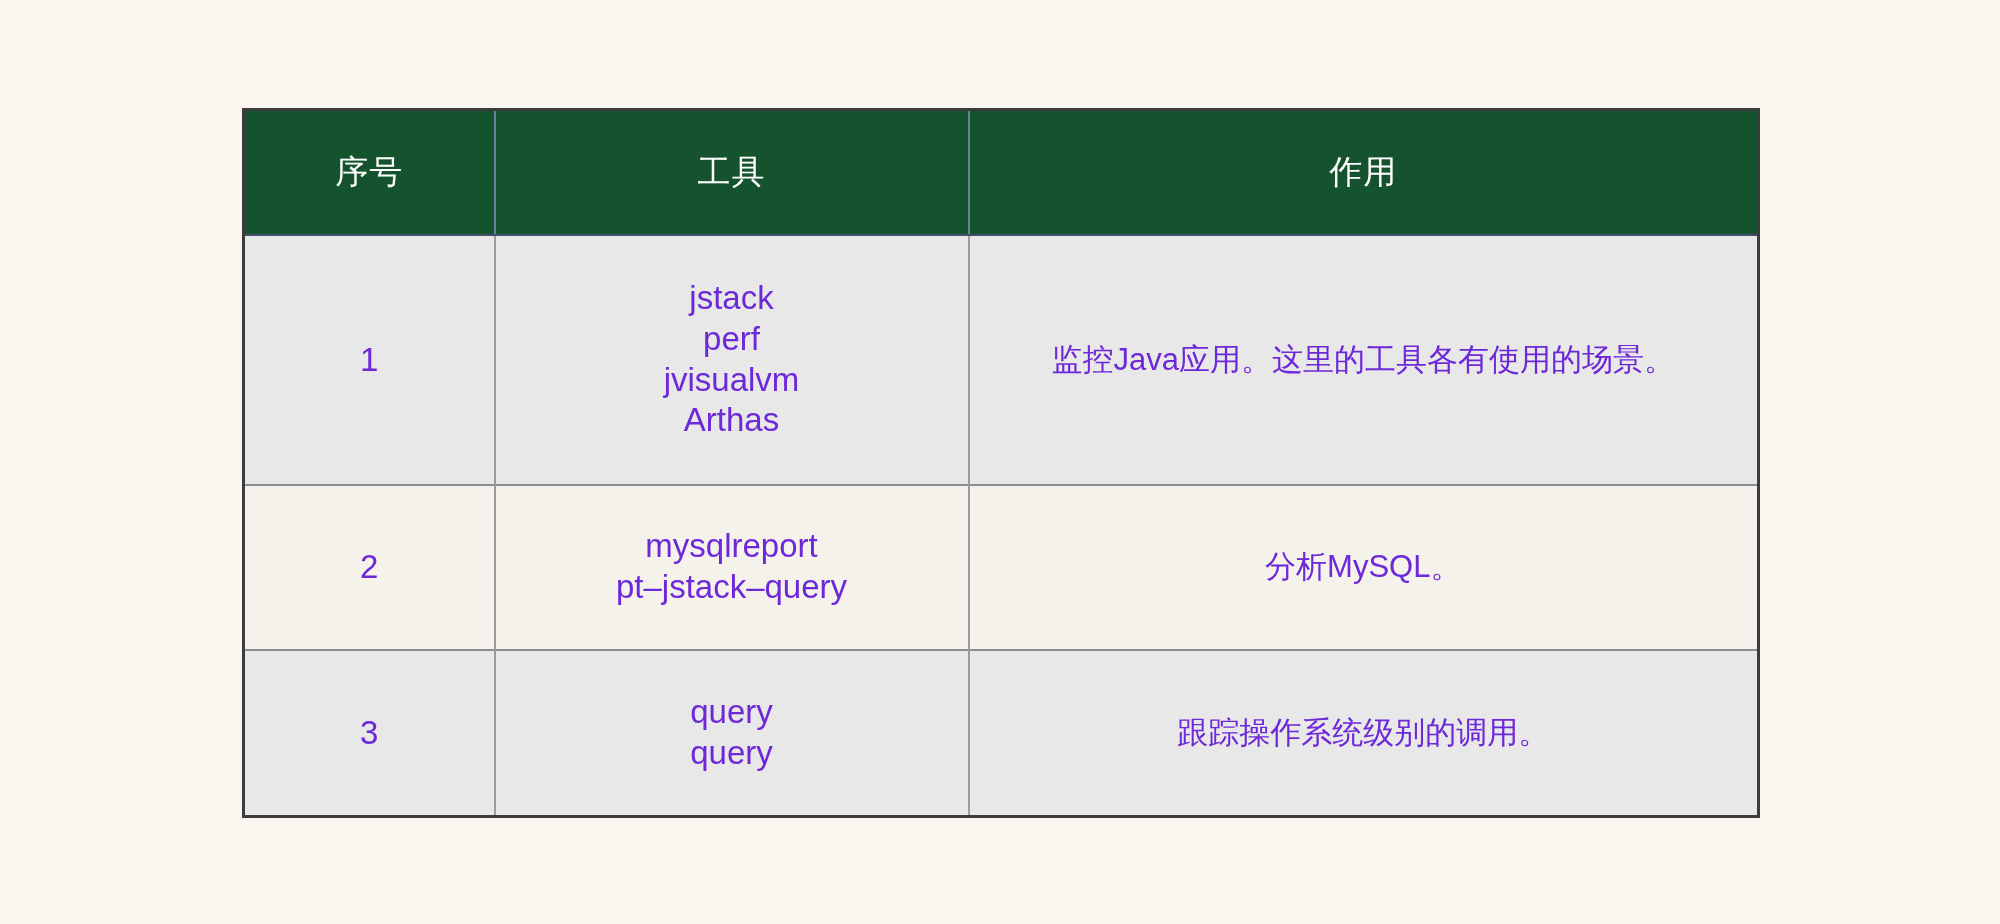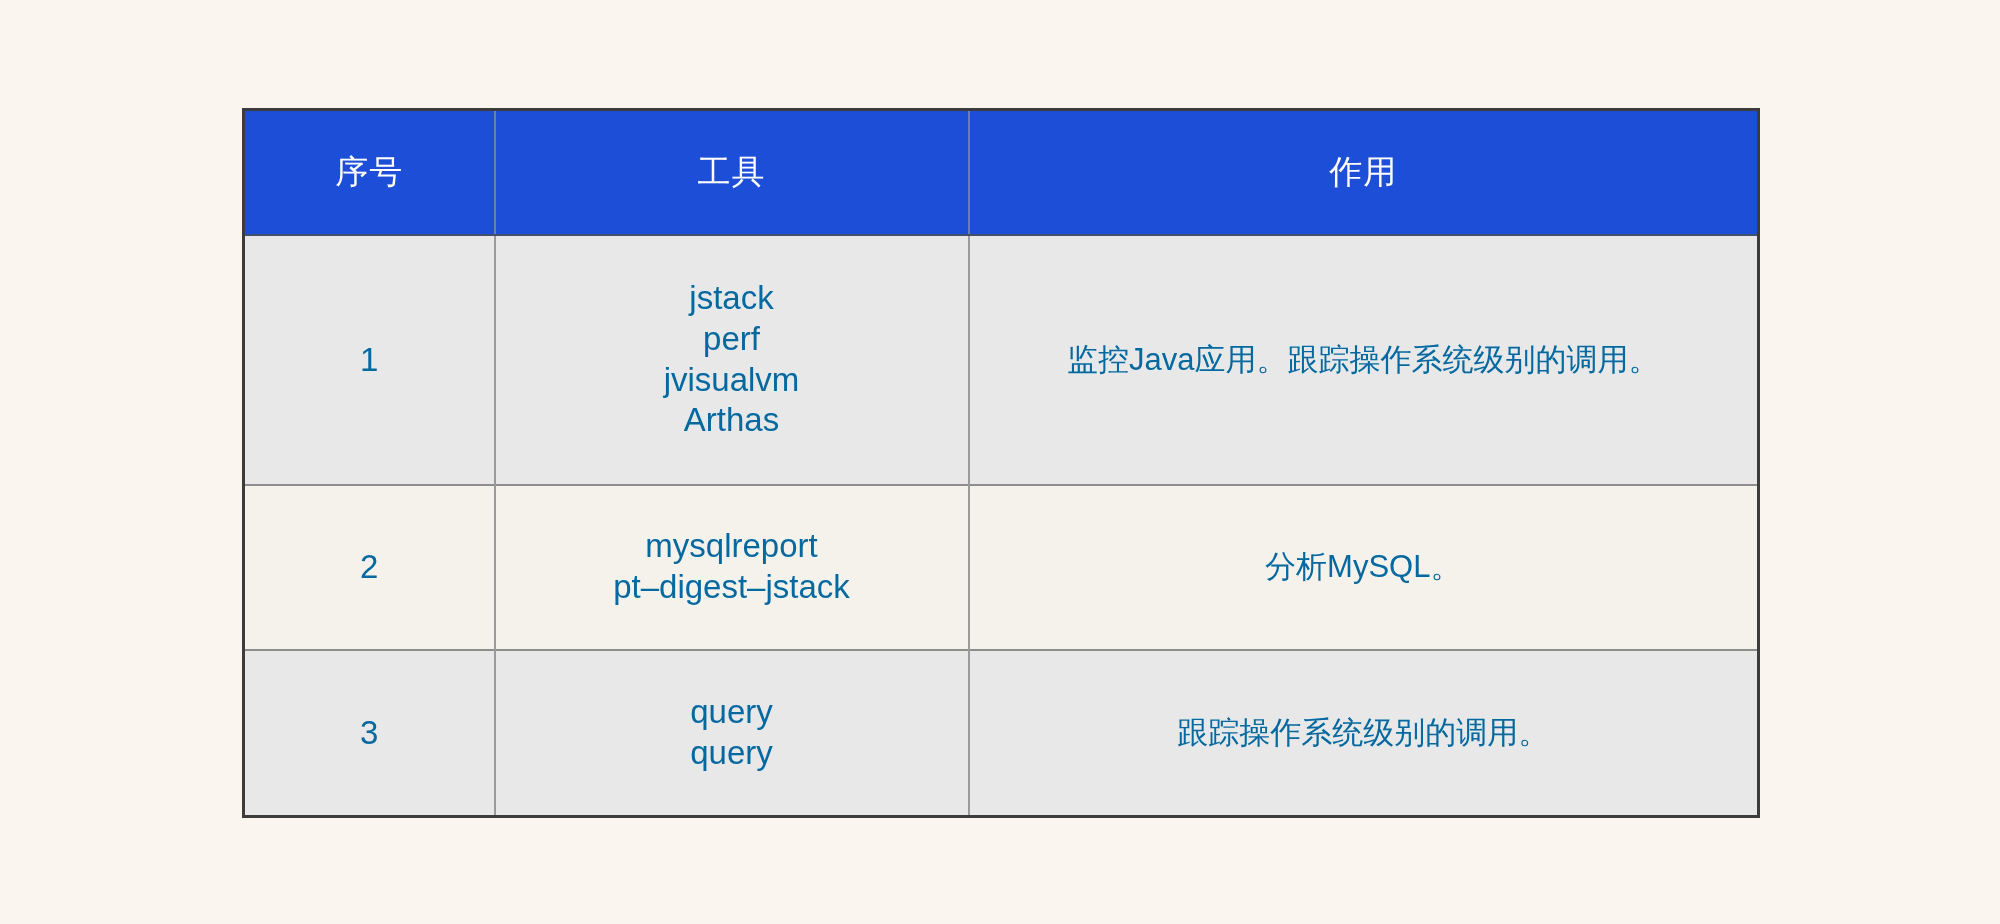--- a/index.html
+++ b/index.html
@@ -46,37 +46,37 @@
     vertical-align: middle;
     text-align: center;
     box-sizing: border-box;
   }
 
   
   .thead-row {
     height: 125px;
   }
   .thead-row th {
-    background: #1d4ed8;
+    background: #14532d;
     color: #ffffff;
     font-size: 33px;
     font-weight: 400;
     letter-spacing: 1px;
     border-right: 2px solid #6b80a8;
     border-bottom: 2px solid #44506b;
   }
   .thead-row th:last-child {
     border-right: none;
   }
 
   
   .body-row td {
     border-right: 2px solid #9a9a9a;
     border-top: 2px solid #8d8d8d;
-    color: #0369a1;
+    color: #6d28d9;
   }
   .body-row td:last-child {
     border-right: none;
   }
 
   .row-shade-gray { background: #e8e8e8; }
   .row-shade-cream { background: #f5f2ec; }
 
   .row-1 { height: 250px; }
   .row-2 { height: 165px; }
@@ -126,28 +126,28 @@
     <tbody>
 
       <tr class="body-row row-1 row-shade-gray">
         <td class="cell-index">1</td>
         <td class="cell-tools">
           <span class="tool-line">jstack</span>
           <span class="tool-line">perf</span>
           <span class="tool-line">jvisualvm</span>
           <span class="tool-line">Arthas</span>
         </td>
-        <td class="cell-role">监控Java应用。跟踪操作系统级别的调用。</td>
+        <td class="cell-role">监控Java应用。这里的工具各有使用的场景。</td>
       </tr>
 
       <tr class="body-row row-2 row-shade-cream">
         <td class="cell-index">2</td>
         <td class="cell-tools">
           <span class="tool-line">mysqlreport</span>
-          <span class="tool-line">pt–digest–jstack</span>
+          <span class="tool-line">pt–jstack–query</span>
         </td>
         <td class="cell-role">分析MySQL。</td>
       </tr>
 
       <tr class="body-row row-3 row-shade-gray">
         <td class="cell-index">3</td>
         <td class="cell-tools">
           <span class="tool-line">query</span>
           <span class="tool-line">query</span>
         </td>

